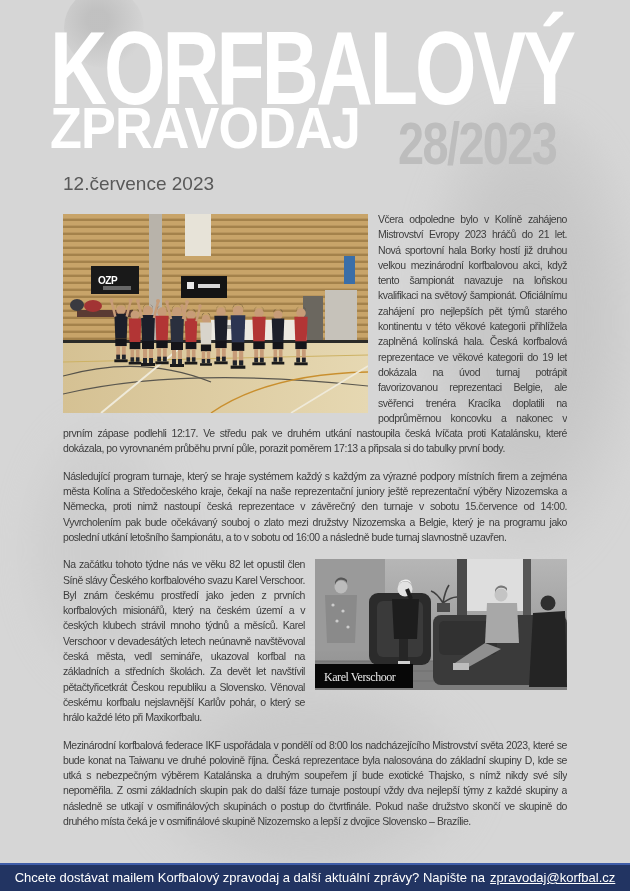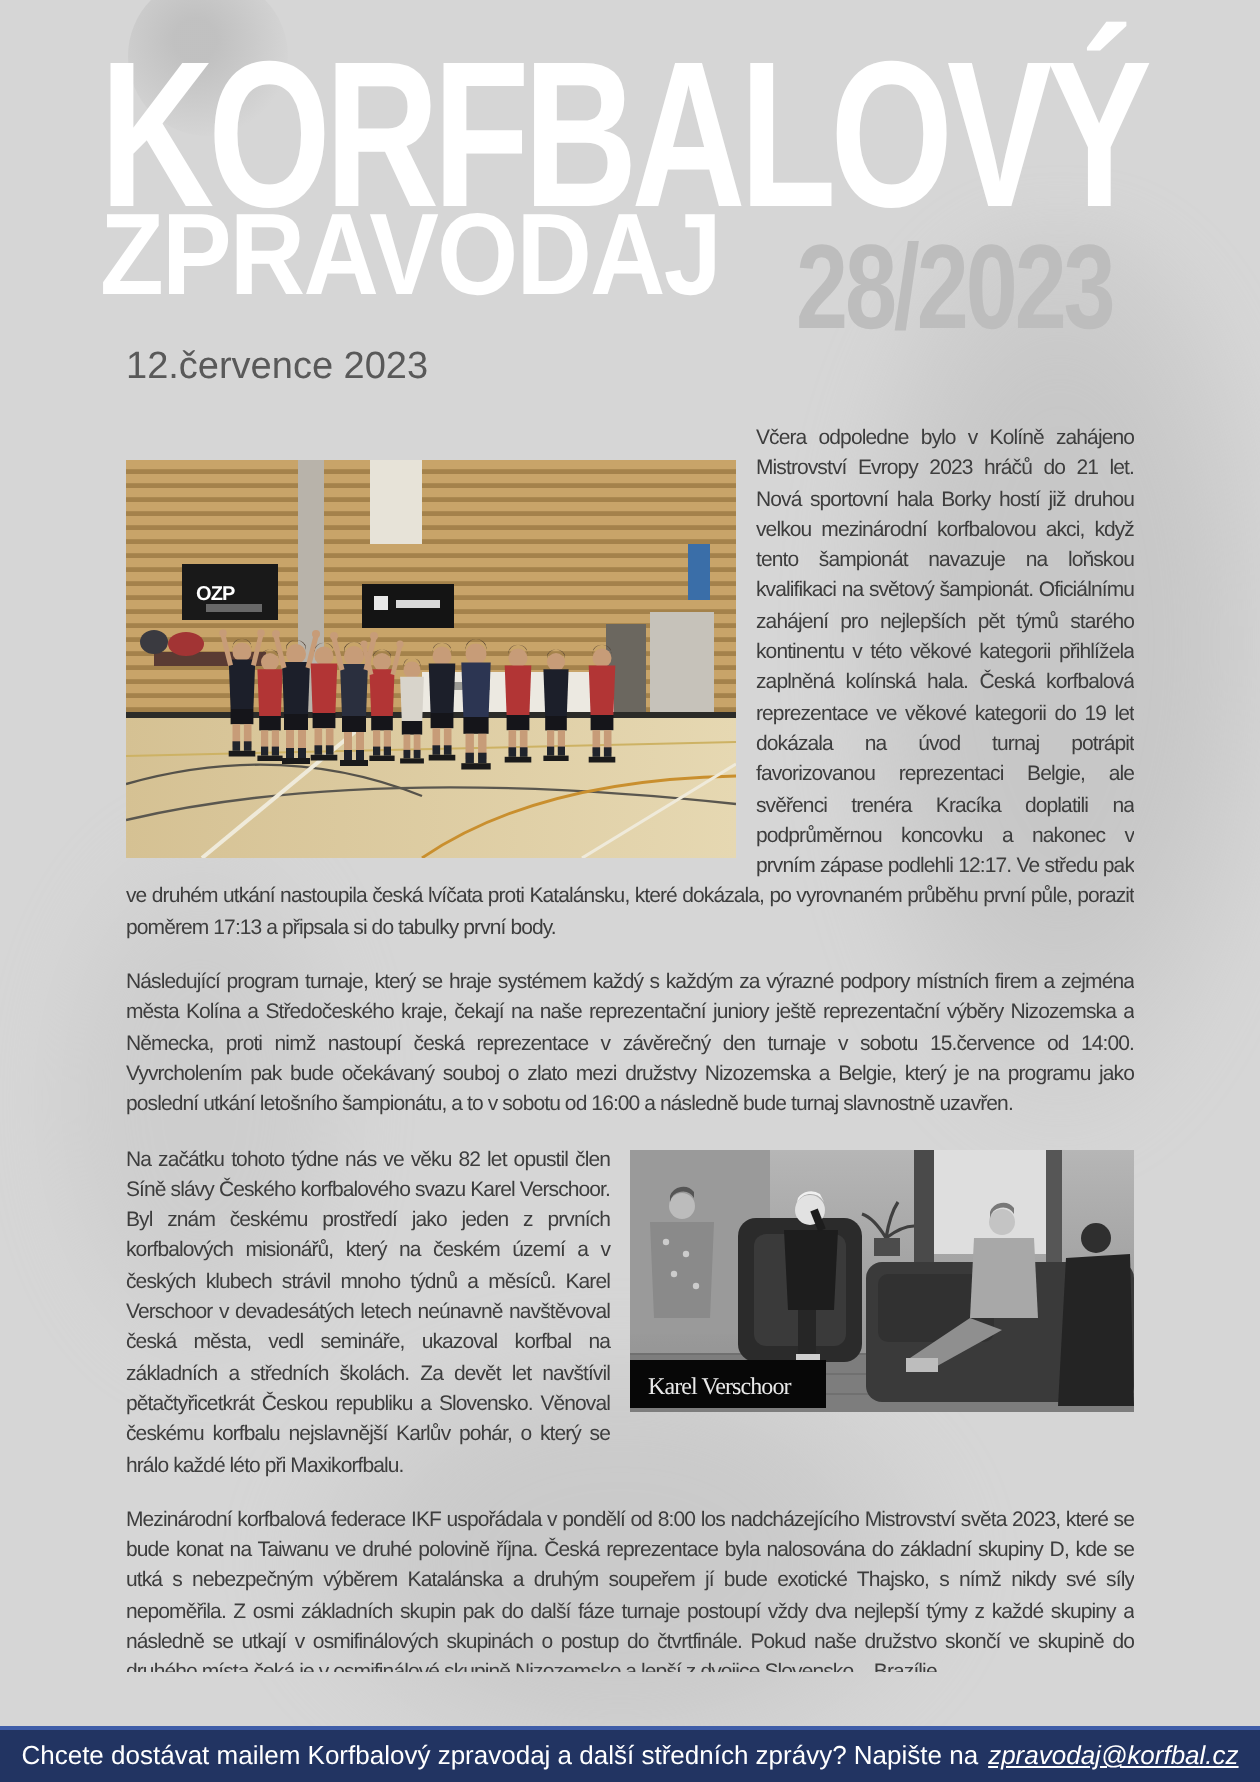--- a/index.html
+++ b/index.html
@@ -55,42 +55,42 @@
   .date { left:63px; top:173px; font-size:19px; color:#595959; }
   
   .content {
     position:absolute; z-index:1;
     left:63px; top:212px; width:504px; height:624px; overflow:hidden;
     font-size:10.5px; line-height:15.3px; letter-spacing:-0.45px;
     color:#3d3d3d; text-align:justify;
   }
   .para { margin-bottom:12px; }
   .para::after { content:""; display:block; clear:both; }
-  figure.ph1 { float:left; width:305px; height:199px; margin:18px 10px 4px 0; }
+  figure.ph1 { float:left; width:305px; height:199px; margin:2px 10px 4px 0; }
   figure.ph2 { float:right; width:252px; height:131px; margin:2px 0 13px 10px; }
   figure svg { display:block; width:100%; height:100%; }
   
   .footer { position:absolute; z-index:2; left:0; right:0; top:862px; height:39px;padding-left:28px; }
   .logo { position:absolute; left:44px; top:4px; display:flex; align-items:center; }
   .logo-text { margin-left:6px; font-size:7.5px; font-weight:700; color:#7b8090; letter-spacing:.4px; line-height:9px; }
   .site { position:absolute; left:0; right:0; top:12px; text-align:right; font-size:19px; color:#3e4a60; }
   .fb {
     position:absolute; right:37px; top:7px; width:28px; height:28px;
     background:#1f3864; border-radius:5px; color:#ffffff;
     font-family:"Liberation Serif", serif; font-weight:700; font-size:24px;
     text-align:center; line-height:30px; overflow:hidden;
   }
   
   .bar {
     position:absolute; z-index:3; left:0; right:0; bottom:0; height:28px;
     background:#223462; border-top:2px solid #3f5da8;
     color:#ffffff; font-size:13px; text-align:center; line-height:25px;
     white-space:nowrap;
   }
-  .bar .lnk { text-decoration:underline; color:#ffffff; margin-left:5px; cursor:pointer;font-style:italic; }
+  .bar .lnk { text-decoration:underline; color:#ffffff; margin-left:5px; cursor:pointer; }
 </style>
 </head>
 <body>
 
 <div class="wm wm-ball"></div>
 <div class="wm wm-fig1"></div>
 <div class="wm wm-fig2"></div>
 <div class="wm wm-fig3"></div>
 
 <div class="hdr title1">KORFBALOVÝ</div>
@@ -259,13 +259,13 @@
     <div class="logo-text">
       <div>ČESKÝ</div>
       <div>KORFBALOVÝ</div>
       <div>SVAZ</div>
     </div>
   </div>
   <div class="site">korfbal.cz</div>
   <div class="fb">f</div>
 </div>
 
-<div class="bar"><span>Chcete dostávat mailem Korfbalový zpravodaj a další středních zprávy?  Napište na</span><span class="lnk">zpravodaj@korfbal.cz</span></div>
+<div class="bar"><span>Chcete dostávat mailem Korfbalový zpravodaj a další aktuální zprávy?  Napište na</span><span class="lnk">zpravodaj@korfbal.cz</span></div>
 
 </body></html>

